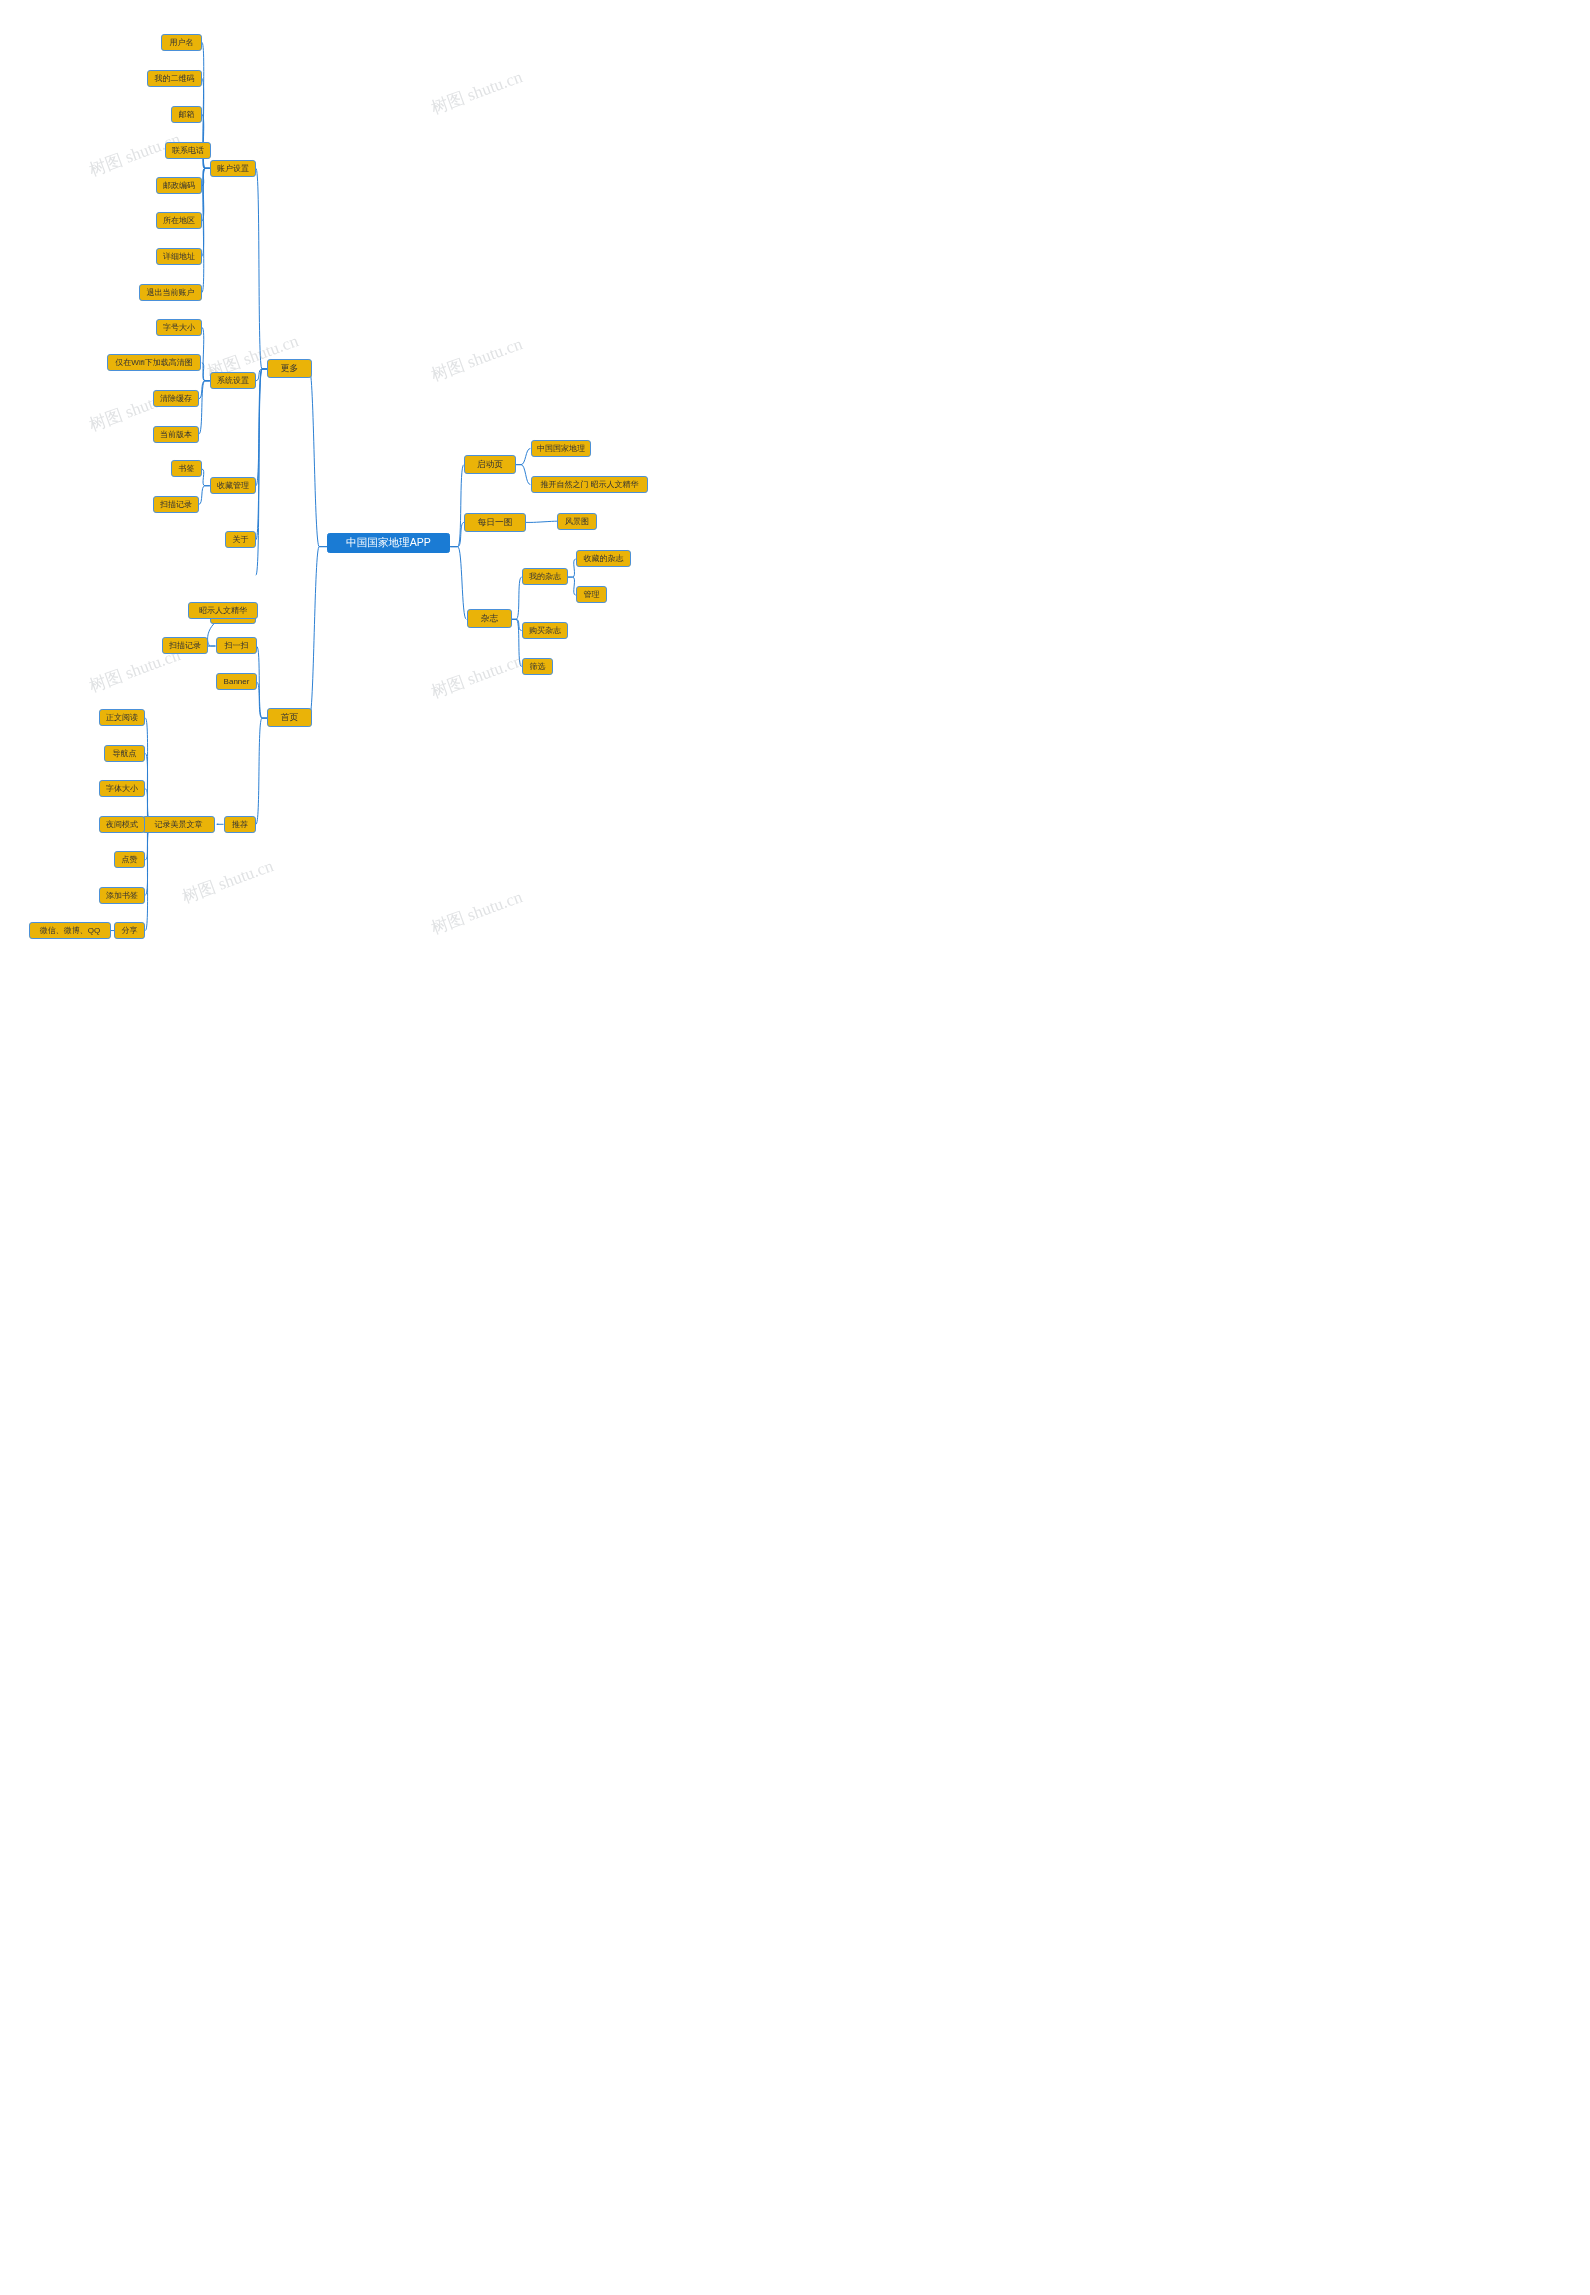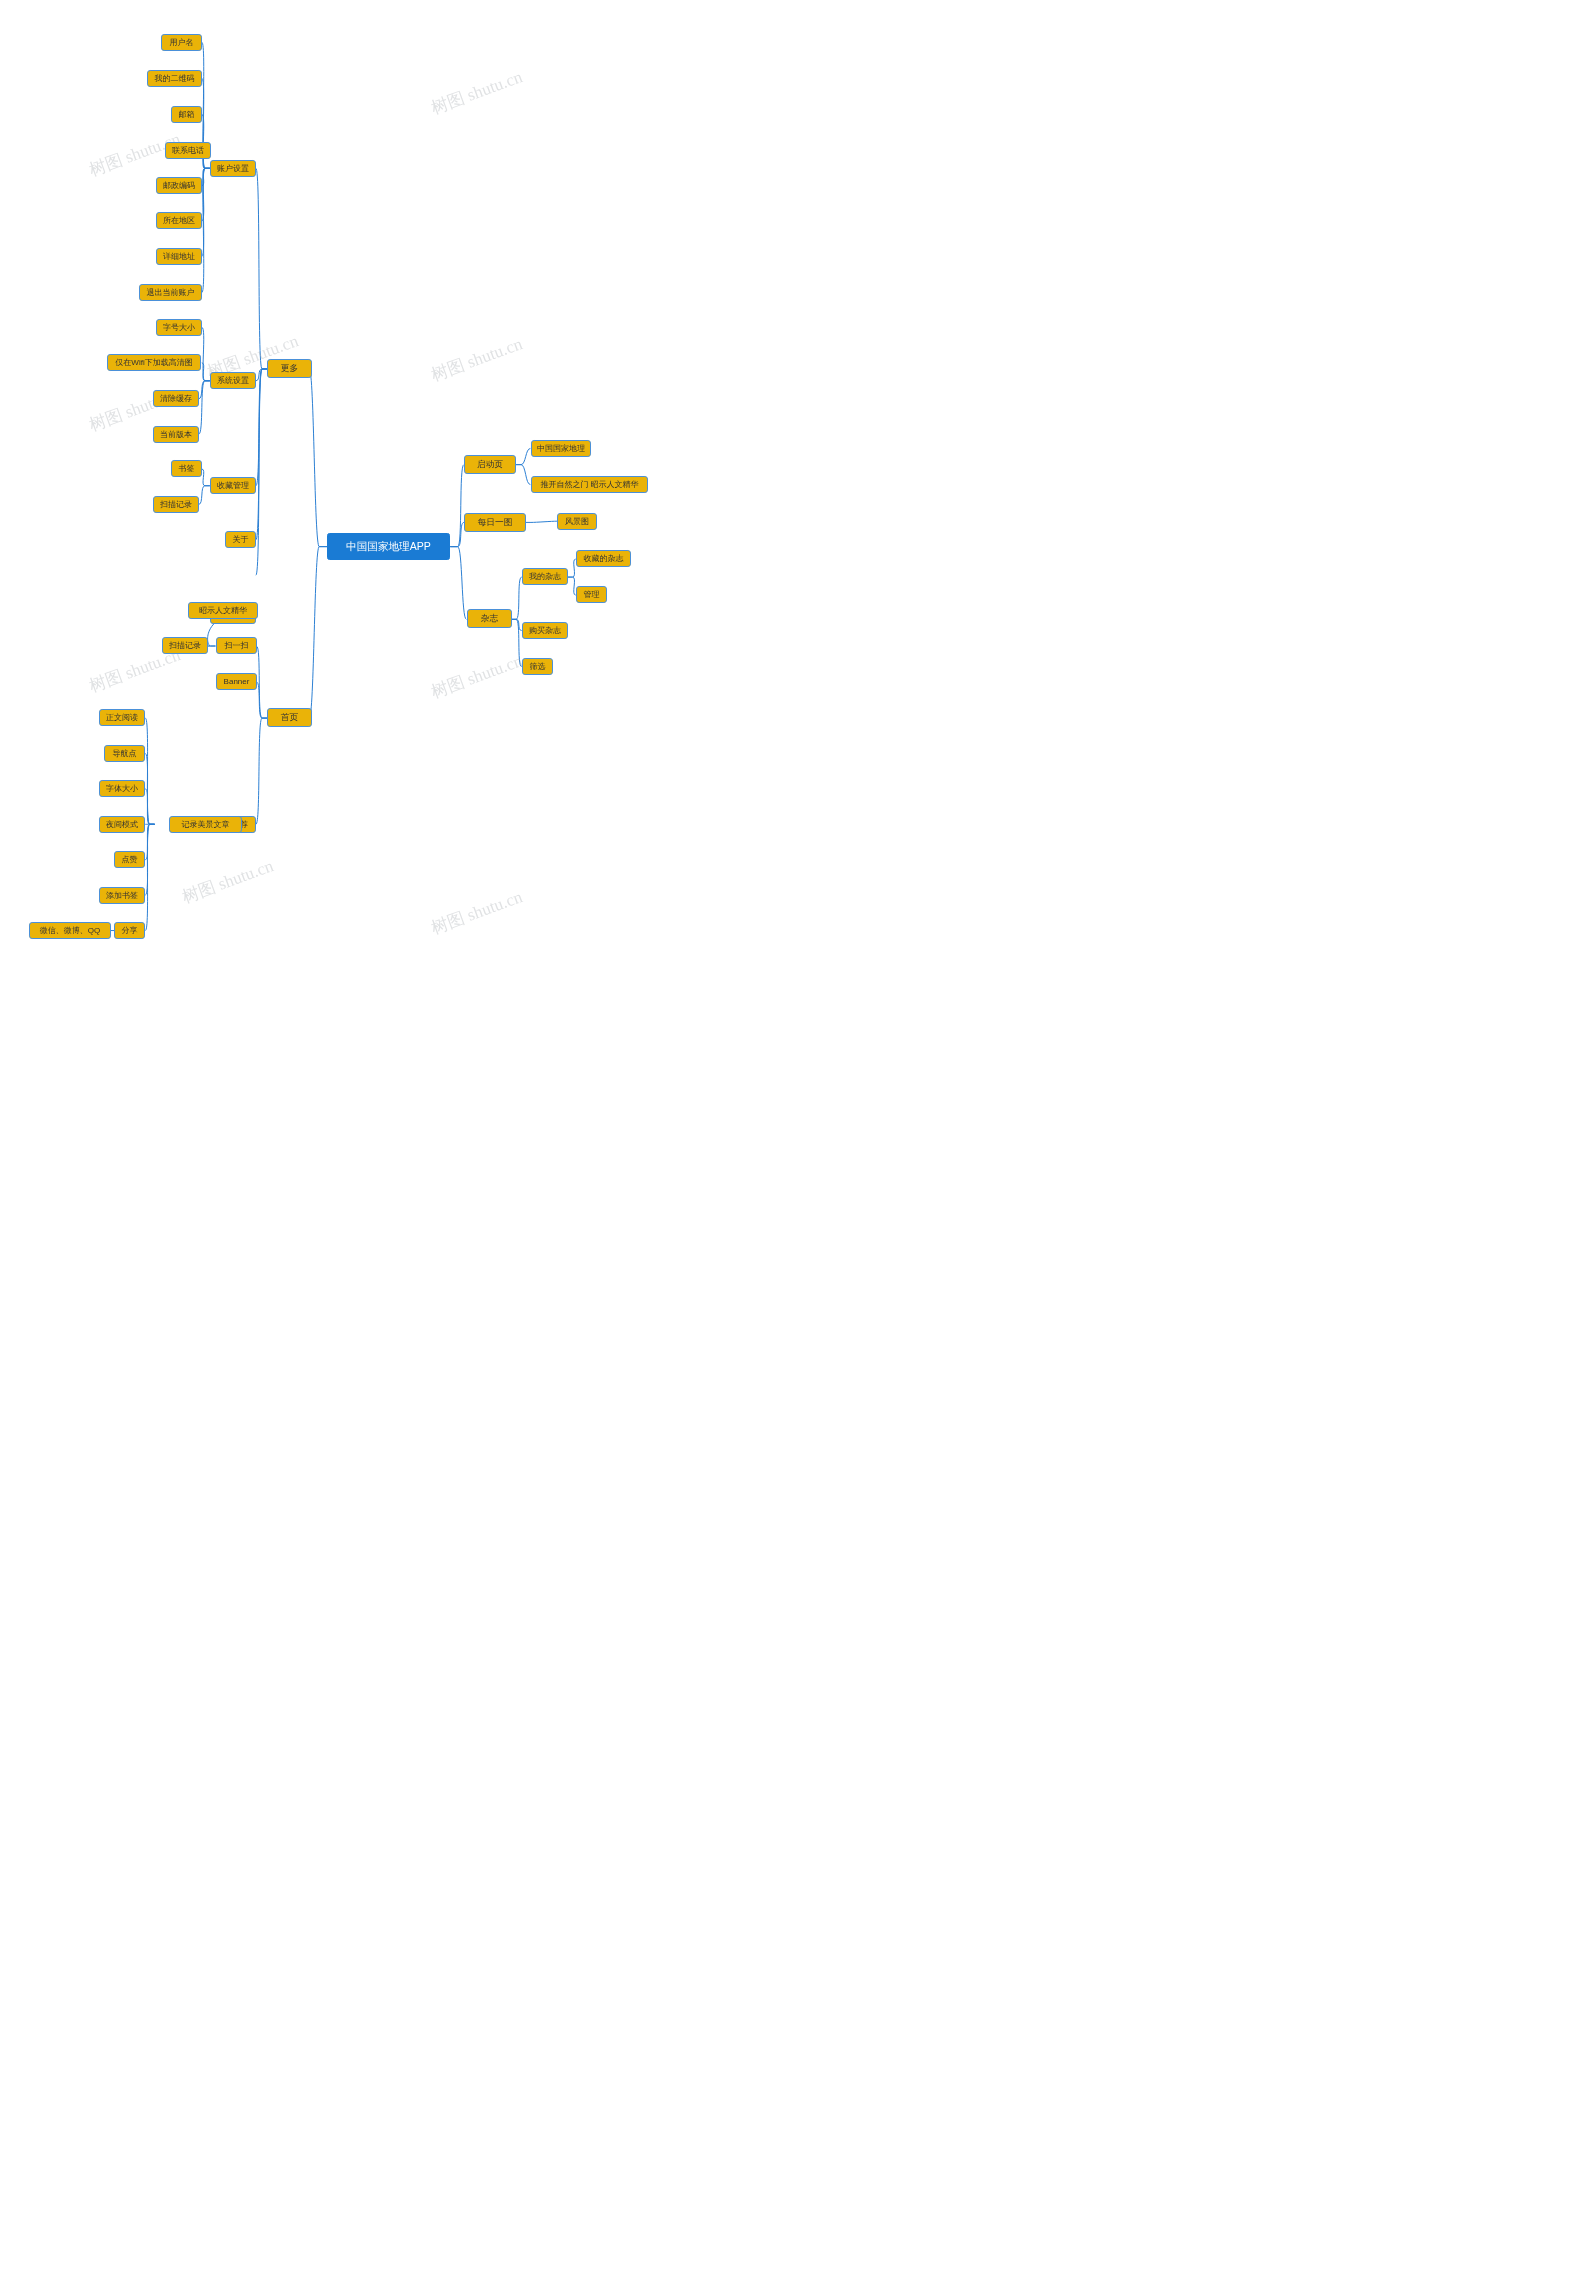--- a/index.html
+++ b/index.html
@@ -82,21 +82,21 @@
 
       <path d="M823 997 L831 997 C839 997 832 929 840 929"></path>
       <path d="M823 997 L831 997 C839 997 832 1015 840 1015"></path>
       <path d="M823 997 L831 997 C839 997 832 1073 840 1073"></path>
 
       <path d="M914 929 L922 929 C930 929 919 900 927 900"></path>
       <path d="M914 929 L922 929 C930 929 919 958 927 958"></path>
     </g>
   </svg>
 
-  <div class="node root" style="left:327px;top:533px;width:123px;height:27px;">
+  <div class="node root" style="left:327px;top:533px;width:123px;height:20px;">
     <span>中国国家地理APP</span>
   </div>
 
   <div class="node lvl1" style="left:267px;top:359px;width:45px;">
     <span>更多</span>
     </div>
   <div class="node lvl1" style="left:267px;top:708px;width:45px;">
     <span>首页</span>
     </div>
   <div class="node lvl1" style="left:464px;top:455px;width:52px;">
@@ -180,21 +180,21 @@
     <span>推荐</span>
     </div>
 
   <div class="node" style="left:188px;top:602px;width:70px;">
     <span>昭示人文精华</span>
     </div>
   <div class="node" style="left:162px;top:637px;width:46px;">
     <span>扫描记录</span>
     </div>
 
-  <div class="node" style="left:169px;top:816px;width:73px;">
+  <div class="node" style="left:142px;top:816px;width:73px;">
     <span>记录美景文章</span>
     </div>
 
   <div class="node" style="left:99px;top:709px;width:46px;">
     <span>正文阅读</span>
     </div>
   <div class="node" style="left:104px;top:745px;width:41px;">
     <span>导航点</span>
     </div>
   <div class="node" style="left:99px;top:780px;width:46px;">

